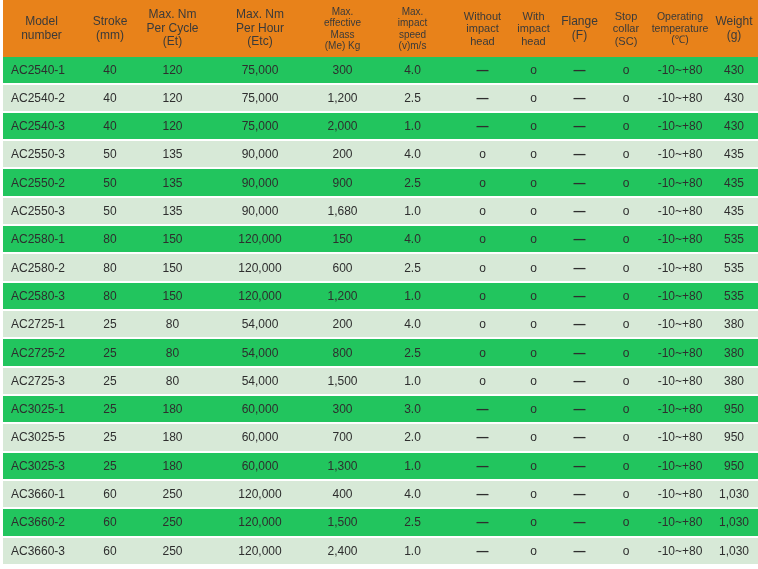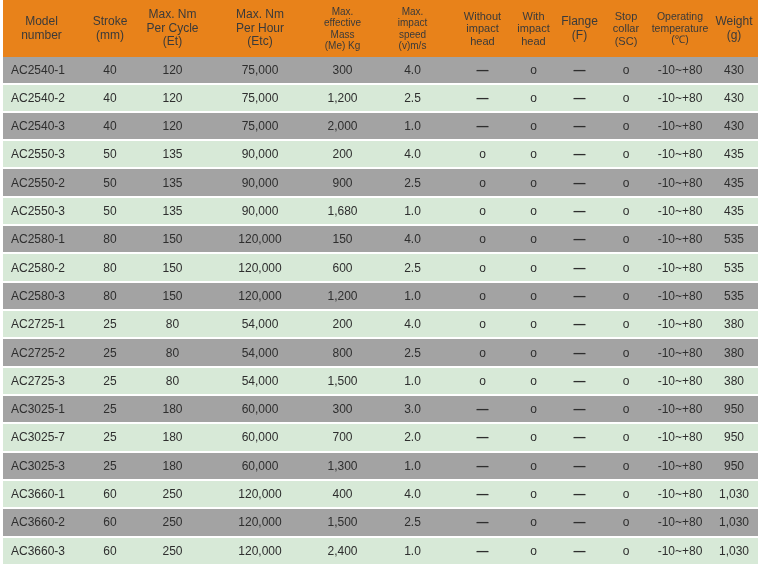--- a/index.html
+++ b/index.html
@@ -18,21 +18,21 @@
   }
   thead tr{height:57px;background:#E8821A;}
   th{
     font-weight:normal;font-size:12px;line-height:1.12;
     color:#3a3a3a;text-align:center;vertical-align:middle;
     white-space:pre-line;padding:0;overflow:hidden;
   }
   th.col-4, th.col-5{font-size:10px;}
   th.col-6, th.col-7, th.col-9{font-size:11px;}
   th.col-10{font-size:10.5px;margin-left:41px;}
-  tbody tr{border-bottom:2px solid #ffffff;background:#a3a3a3;}
+  tbody tr{border-bottom:2px solid #ffffff;background:#22c55e;}
   tbody tr:nth-child(even){background:#D7E9D7;}
   td{
     font-size:12px;color:#2e2e2e;text-align:center;
     vertical-align:middle;padding:0;overflow:hidden;
   }
   td.col-0{text-align:left;padding-left:8px;}
   td.dash{font-weight:bold;font-size:12px;}
   td.circ{font-size:12px;}
   
   .col-0{width:77px;}  .col-1{width:60px;}  .col-2{width:65px;}
@@ -260,21 +260,21 @@
           <td class="col-4">300</td>
           <td class="col-5">3.0</td>
           <td class="col-6 dash">—</td>
           <td class="col-7 circ">o</td>
           <td class="col-8 dash">—</td>
           <td class="col-9 circ">o</td>
           <td class="col-10">-10~+80</td>
           <td class="col-11">950</td>
         </tr>
         <tr>
-          <td class="col-0">AC3025-7</td>
+          <td class="col-0">AC3025-5</td>
           <td class="col-1">25</td>
           <td class="col-2">180</td>
           <td class="col-3">60,000</td>
           <td class="col-4">700</td>
           <td class="col-5">2.0</td>
           <td class="col-6 dash">—</td>
           <td class="col-7 circ">o</td>
           <td class="col-8 dash">—</td>
           <td class="col-9 circ">o</td>
           <td class="col-10">-10~+80</td>

